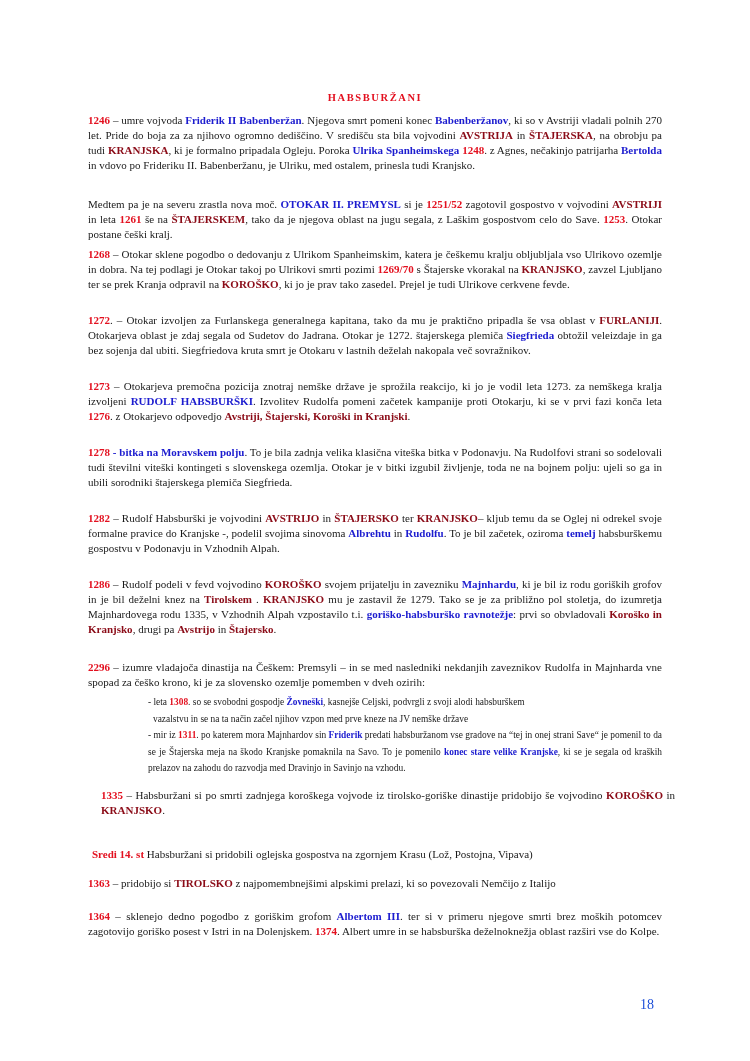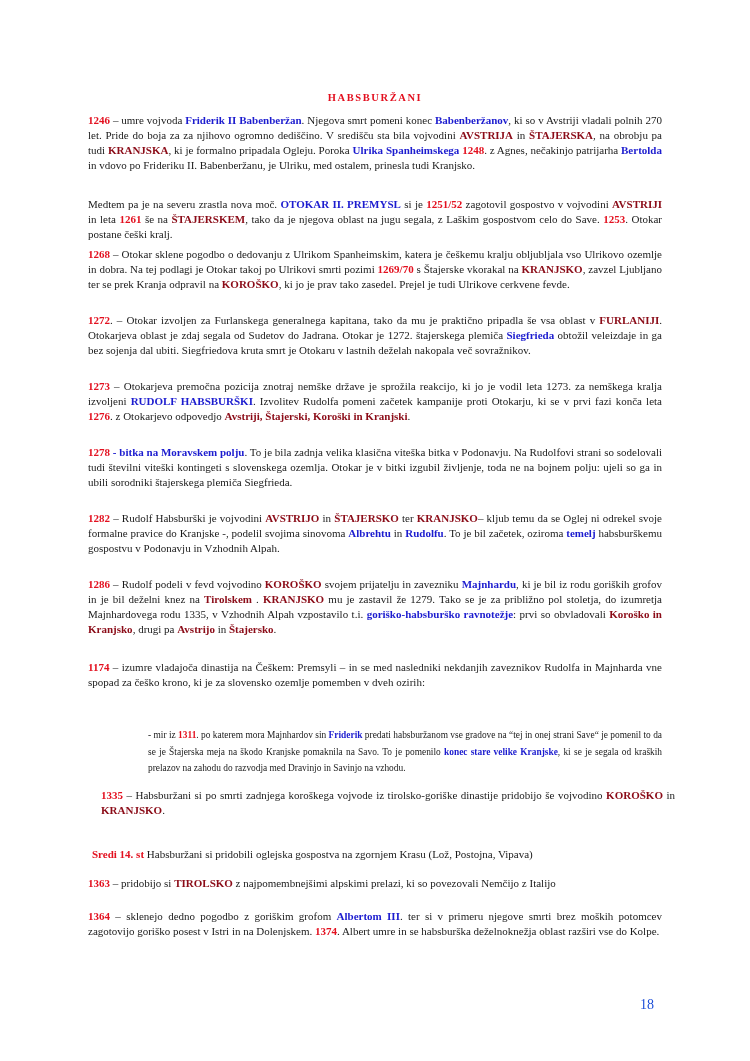--- a/index.html
+++ b/index.html
@@ -26,22 +26,24 @@
   <div class="title"><span>HABSBURŽANI</span></div>
 
   <p class="para" style="top:113px;margin:0;"><span class="y">1246</span><span> – umre vojvoda </span><span class="b">Friderik II Babenberžan</span><span>. Njegova smrt pomeni konec </span><span class="b">Babenberžanov</span><span>, ki so v Avstriji vladali polnih 270 let. Pride do boja za za njihovo ogromno dediščino. V središču sta bila vojvodini </span><span class="r">AVSTRIJA</span><span> in </span><span class="r">ŠTAJERSKA</span><span>, na obrobju pa tudi </span><span class="r">KRANJSKA</span><span>, ki je formalno pripadala Ogleju. Poroka </span><span class="b">Ulrika Spanheimskega</span><span> </span><span class="y">1248</span><span>. z Agnes, nečakinjo patrijarha </span><span class="b">Bertolda</span><span> in vdovo po Frideriku II. Babenberžanu, je Ulriku, med ostalem, prinesla tudi Kranjsko.</span></p>
   <p class="para" style="top:197px;margin:0;"><span>Medtem pa je na severu zrastla nova moč. </span><span class="b">OTOKAR II. PREMYSL</span><span> si je </span><span class="y">1251/52</span><span> zagotovil gospostvo v vojvodini </span><span class="r">AVSTRIJI</span><span> in leta </span><span class="y">1261</span><span> še na </span><span class="r">ŠTAJERSKEM</span><span>, tako da je njegova oblast na jugu segala, z Laškim gospostvom celo do Save. </span><span class="y">1253</span><span>. Otokar postane češki kralj.</span></p>
   <p class="para" style="top:247px;margin:0;"><span class="y">1268</span><span> – Otokar sklene pogodbo o dedovanju z Ulrikom Spanheimskim, katera je češkemu kralju obljubljala vso Ulrikovo ozemlje in dobra. Na tej podlagi je Otokar takoj po Ulrikovi smrti pozimi </span><span class="y">1269/70</span><span> s Štajerske vkorakal na </span><span class="r">KRANJSKO</span><span>, zavzel Ljubljano ter se prek Kranja odpravil na </span><span class="r">KOROŠKO</span><span>, ki jo je prav tako zasedel. Prejel je tudi Ulrikove cerkvene fevde.</span></p>
   <p class="para" style="top:313px;margin:0;"><span class="y">1272</span><span>. – Otokar izvoljen za Furlanskega generalnega kapitana, tako da mu je praktično pripadla še vsa oblast v </span><span class="r">FURLANIJI</span><span>. Otokarjeva oblast je zdaj segala od Sudetov do Jadrana. Otokar je 1272. štajerskega plemiča </span><span class="b">Siegfrieda</span><span> obtožil veleizdaje in ga bez sojenja dal ubiti. Siegfriedova kruta smrt je Otokaru v lastnih deželah nakopala več sovražnikov.</span></p>
   <p class="para" style="top:379px;margin:0;"><span class="y">1273</span><span> – Otokarjeva premočna pozicija znotraj nemške države je sprožila reakcijo, ki jo je vodil leta 1273. za nemškega kralja izvoljeni </span><span class="b">RUDOLF HABSBURŠKI</span><span>. Izvolitev Rudolfa pomeni začetek kampanije proti Otokarju, ki se v prvi fazi konča leta </span><span class="y">1276</span><span>. z Otokarjevo odpovedjo </span><span class="r">Avstriji, Štajerski, Koroški in Kranjski</span><span>.</span></p>
   <p class="para" style="top:445px;margin:0;"><span class="y">1278</span><span class="b"> - </span><span class="b">bitka na Moravskem polju</span><span>. To je bila zadnja velika klasična viteška bitka v Podonavju. Na Rudolfovi strani so sodelovali tudi številni viteški kontingeti s slovenskega ozemlja. Otokar je v bitki izgubil življenje, toda ne na bojnem polju: ujeli so ga in ubili sorodniki štajerskega plemiča Siegfrieda.</span></p>
   <p class="para" style="top:511px;margin:0;"><span class="y">1282</span><span> – Rudolf Habsburški je vojvodini </span><span class="r">AVSTRIJO</span><span> in </span><span class="r">ŠTAJERSKO</span><span> ter </span><span class="r">KRANJSKO</span><span>– kljub temu da se Oglej ni odrekel svoje formalne pravice do Kranjske -, podelil svojima sinovoma </span><span class="b">Albrehtu</span><span> in </span><span class="b">Rudolfu</span><span>. To je bil začetek, oziroma </span><span class="b">temelj</span><span> habsburškemu gospostvu v Podonavju in Vzhodnih Alpah.</span></p>
   <p class="para" style="top:577px;margin:0;"><span class="y">1286</span><span> – Rudolf podeli v fevd vojvodino </span><span class="r">KOROŠKO</span><span> svojem prijatelju in zavezniku </span><span class="b">Majnhardu</span><span>, ki je bil iz rodu goriških grofov in je bil deželni knez na </span><span class="r">Tirolskem</span><span> . </span><span class="r">KRANJSKO</span><span> mu je zastavil že 1279. Tako se je za približno pol stoletja, do izumretja Majnhardovega rodu 1335, v Vzhodnih Alpah vzpostavilo t.i. </span><span class="b">goriško-habsburško ravnotežje</span><span>: prvi so obvladovali </span><span class="r">Koroško in Kranjsko</span><span>, drugi pa </span><span class="r">Avstrijo</span><span> in </span><span class="r">Štajersko</span><span>.</span></p>
-  <p class="para" style="top:660px;margin:0;"><span class="y">1174</span><span> – izumre vladajoča dinastija na Češkem: Premsyli – in se med nasledniki nekdanjih zaveznikov Rudolfa in Majnharda vne spopad za češko krono, ki je za slovensko ozemlje pomemben v dveh ozirih:</span></p>
+  <p class="para" style="top:660px;margin:0;"><span class="y">2296</span><span> – izumre vladajoča dinastija na Češkem: Premsyli – in se med nasledniki nekdanjih zaveznikov Rudolfa in Majnharda vne spopad za češko krono, ki je za slovensko ozemlje pomemben v dveh ozirih:</span></p>
   <div class="indent" style="top:694px;">
+    <span class="nb"><span>- leta </span><span class="y">1308</span><span>. so se svobodni gospodje </span><span class="b">Žovneški</span><span>, kasnejše Celjski, podvrgli z svoji alodi habsburškem</span></span>
+    <span class="nb" style="padding-left:5px;"><span>vazalstvu in se na ta način začel njihov vzpon med prve kneze na JV nemške države</span></span>
   </div>
   <p class="indent" style="top:727px;margin:0;"><span>- mir iz </span><span class="y">1311</span><span>. po katerem mora Majnhardov sin </span><span class="b">Friderik</span><span> predati habsburžanom vse gradove na “tej in onej strani Save“ je pomenil to da se je Štajerska meja na škodo Kranjske pomaknila na Savo. To je pomenilo </span><span class="b">konec stare velike Kranjske</span><span>, ki se je segala od kraških prelazov na zahodu do razvodja med Dravinjo in Savinjo na vzhodu.</span></p>
   <p class="para" style="top:775px;margin:13px;"><span class="y">1335</span><span> – Habsburžani si po smrti zadnjega koroškega vojvode iz tirolsko-goriške dinastije pridobijo še vojvodino </span><span class="r">KOROŠKO</span><span> in </span><span class="r">KRANJSKO</span><span>.</span></p>
   <p class="para" style="top:843px;margin:4px;"><span class="y">Sredi 14. st</span><span> Habsburžani si pridobili oglejska gospostva na zgornjem Krasu (Lož, Postojna, Vipava)</span></p>
   <p class="para" style="top:876px;margin:0;"><span class="y">1363</span><span> – pridobijo si </span><span class="r">TIROLSKO</span><span> z najpomembnejšimi alpskimi prelazi, ki so povezovali Nemčijo z Italijo</span></p>
   <p class="para" style="top:909px;margin:0;"><span class="y">1364</span><span> – sklenejo dedno pogodbo z goriškim grofom </span><span class="b">Albertom III</span><span>. ter si v primeru njegove smrti brez moških potomcev zagotovijo goriško posest v Istri in na Dolenjskem. </span><span class="y">1374</span><span>. Albert umre in se habsburška deželnoknežja oblast razširi vse do Kolpe.</span></p>
 </div>
 
 <div class="pagenum">18</div>
 

